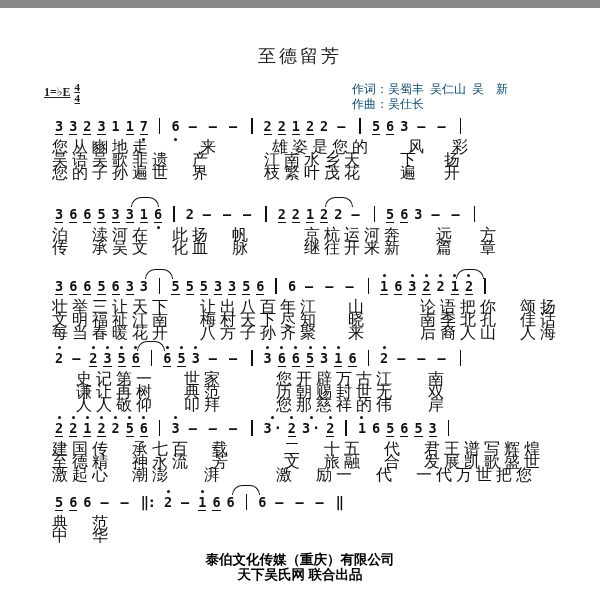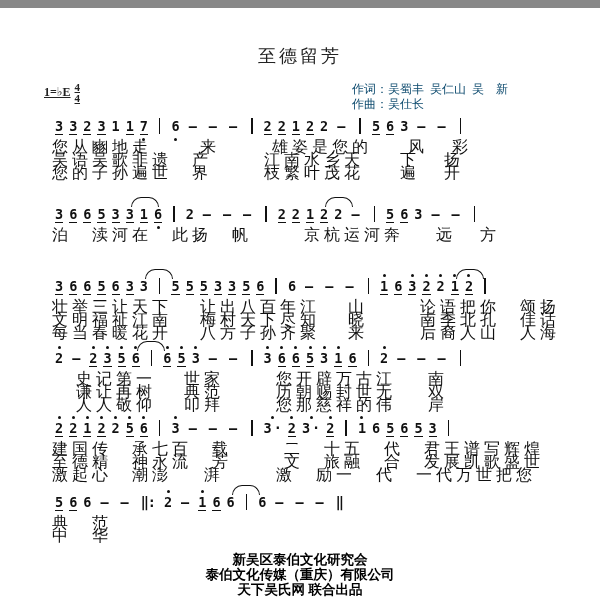--- a/index.html
+++ b/index.html
@@ -67,20 +67,21 @@
   <div class="scoreline" style="top:102px">
     <div class="noteline"><span class="note ul"><span>3</span></span><span class="note ul"><span>3</span></span><span class="note ul"><span>2</span></span><span class="note ul"><span>3</span></span><span class="note"><span>1</span></span><span class="note ul"><span>1</span></span><span class="note ul"><span>7</span><span class="dot-lo"></span></span><span class="bar"></span><span class="note"><span>6</span><span class="dot-lo"></span></span><span class="dash">–</span><span class="dash">–</span><span class="dash">–</span><span class="bar"></span><span class="note ul"><span>2</span></span><span class="note ul"><span>2</span></span><span class="note ul"><span>1</span></span><span class="note ul"><span>2</span></span><span class="note"><span>2</span></span><span class="dash">–</span><span class="bar"></span><span class="note ul"><span>5</span></span><span class="note ul"><span>6</span></span><span class="note"><span>3</span></span><span class="dash">–</span><span class="dash">–</span><span class="bar"></span></div>
     <div class="lyr">您 从 豳 地 走             来              雄 姿 是 您 的          风       彩</div>
     <div class="lyr">吴 语 吴 歌 非 遗      产              江 南 水 乡 天          下       扬</div>
     <div class="lyr">您 的 子 孙 遍 世      界              枝 繁 叶 茂 花          遍       开</div>
   </div>
 
   <div class="scoreline" style="top:190px">
     <div class="noteline"><span class="note ul"><span>3</span></span><span class="note ul"><span>6</span></span><span class="note ul"><span>6</span></span><span class="note ul"><span>5</span></span><span class="note ul"><span>3</span></span><span class="note ul"><span>3</span><span class="arc-mark"></span></span><span class="note ul"><span>1</span></span><span class="note ul"><span>6</span><span class="dot-lo"></span></span><span class="bar"></span><span class="note"><span>2</span></span><span class="dash">–</span><span class="dash">–</span><span class="dash">–</span><span class="bar"></span><span class="note ul"><span>2</span></span><span class="note ul"><span>2</span></span><span class="note ul"><span>1</span></span><span class="note ul"><span>2</span><span class="arc-mark"></span></span><span class="note"><span>2</span></span><span class="dash">–</span><span class="bar"></span><span class="note ul"><span>5</span></span><span class="note ul"><span>6</span></span><span class="note"><span>3</span></span><span class="dash">–</span><span class="dash">–</span><span class="bar"></span></div>
     <div class="lyr">泊      渎 河 在      此 扬      帆              京 杭 运 河 奔         远       方</div>
+    <div class="lyr">传      承 吴 文      化 血      脉              继 往 开 来 新         篇       章</div>
   </div>
 
   <div class="scoreline" style="top:262px">
     <div class="noteline"><span class="note ul"><span>3</span></span><span class="note ul"><span>6</span></span><span class="note ul"><span>6</span></span><span class="note ul"><span>5</span></span><span class="note ul"><span>6</span></span><span class="note ul"><span>3</span></span><span class="note"><span>3</span><span class="arc-mark"></span></span><span class="bar"></span><span class="note ul"><span>5</span></span><span class="note ul"><span>5</span></span><span class="note ul"><span>5</span></span><span class="note ul"><span>3</span></span><span class="note ul"><span>3</span></span><span class="note ul"><span>5</span></span><span class="note ul"><span>6</span></span><span class="bar"></span><span class="note"><span>6</span></span><span class="dash">–</span><span class="dash">–</span><span class="dash">–</span><span class="bar"></span><span class="note ul"><span>1</span><span class="dot-hi"></span></span><span class="note ul"><span>6</span></span><span class="note ul"><span>3</span><span class="dot-hi"></span></span><span class="note ul"><span>2</span><span class="dot-hi"></span></span><span class="note"><span>2</span><span class="dot-hi"></span></span><span class="note ul"><span>1</span><span class="dot-hi"></span><span class="arc-mark"></span></span><span class="note ul"><span>2</span><span class="dot-hi"></span></span><span class="bar"></span></div>
     <div class="lyr">壮 举 三 让 天 下        让 出 八 百 年 江        山              论 语 把 你      颂 扬</div>
     <div class="lyr">文 明 福 祉 江 南        梅 村 天 下 尽 知        晓              南 季 北 孔      佳 话</div>
     <div class="lyr">每 当 春 暖 花 开        八 方 子 孙 齐 聚        来              后 裔 人 山      人 海</div>
   </div>
 
   <div class="scoreline" style="top:334px">
@@ -97,18 +98,17 @@
     <div class="lyr">激 起 心      潮 澎         湃              激      励 一      代      一 代 万 世 把 您</div>
   </div>
 
   <div class="scoreline" style="top:478px">
     <div class="noteline"><span class="note ul"><span>5</span></span><span class="note ul"><span>6</span></span><span class="note"><span>6</span></span><span class="dash">–</span><span class="dash">–</span><span class="repeat">‖:</span><span class="note"><span>2</span><span class="dot-hi"></span></span><span class="dash">–</span><span class="note ul"><span>1</span><span class="dot-hi"></span></span><span class="note ul"><span>6</span></span><span class="note"><span>6</span><span class="arc-mark"></span></span><span class="bar"></span><span class="note"><span>6</span></span><span class="dash">–</span><span class="dash">–</span><span class="dash">–</span><span class="repeat">‖</span></div>
     <div class="lyr">典      范</div>
     <div class="lyr">中      华</div>
   </div>
 
   <div class="footer">
-    <div>新吴区泰伯文化研究会</div>
     <div>泰伯文化传媒（重庆）有限公司</div>
     <div>天下吴氏网 联合出品</div>
   </div>
 
 </div>
 
 </body></html>

